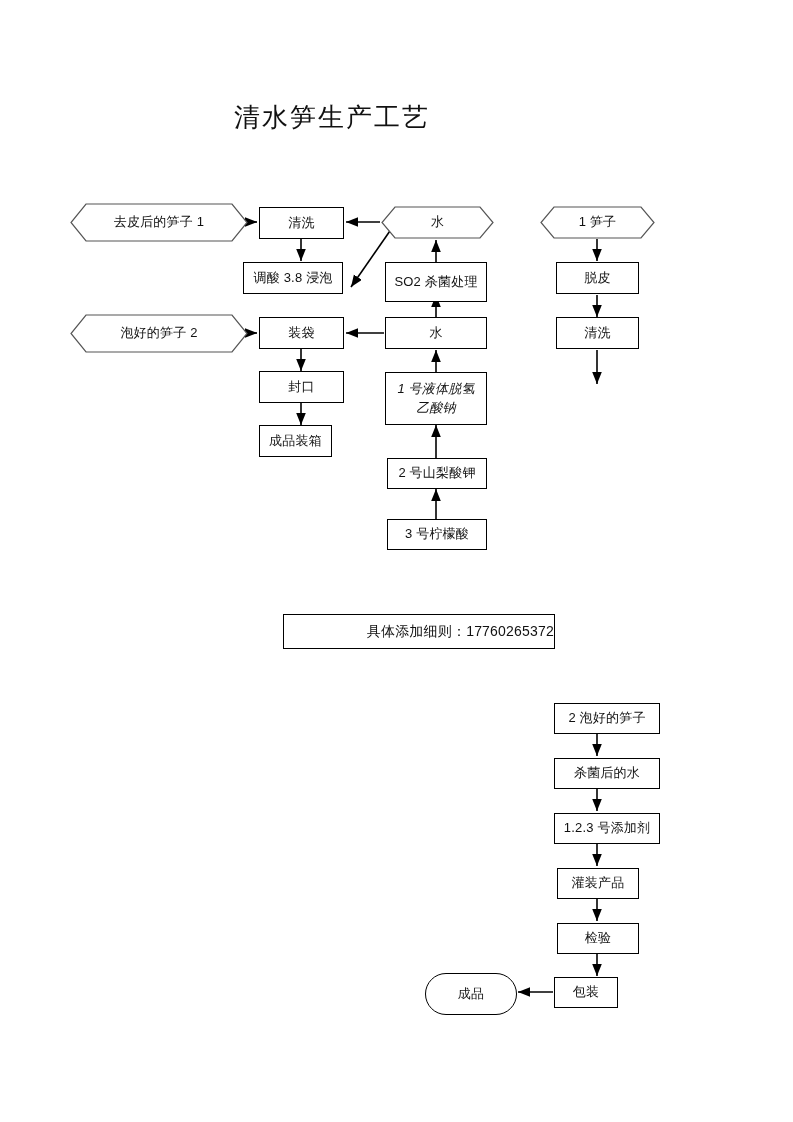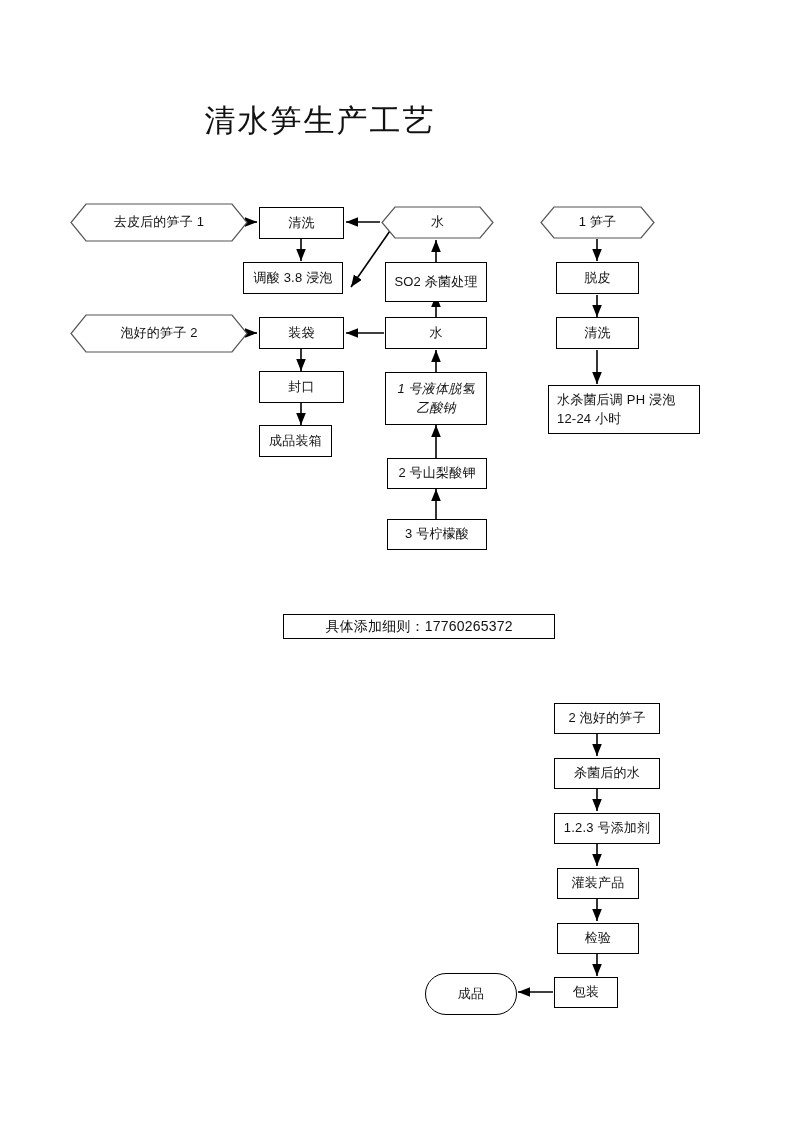--- a/index.html
+++ b/index.html
@@ -63,25 +63,25 @@
     left: 0; top: 0;
     width: 100%;
     height: 100%;
   }
   .hex .hexlabel {
     position: relative;
     z-index: 2;
   }
   .page-title {
     position: absolute;
-    left: 4px;
+    left: 16px;
     top: 100px;
     width: 632px;
     text-align: center;
-    font-size: 31px;
+    font-size: 26px;
     font-weight: 400;
     letter-spacing: 2px;
     color: #111;
     font-family: "Liberation Serif", "DejaVu Serif", serif;
   }
   .nodetext {
     display: block;
     white-space: pre-line;
   }
 </style>
@@ -209,26 +209,22 @@
   </div>
 
   <div class="node box" style="left:556px; top:262px; width:83px; height:32px;">
     <span class="nodetext">脱皮</span>
   </div>
 
   <div class="node box" style="left:556px; top:317px; width:83px; height:32px;">
     <span class="nodetext">清洗</span>
   </div>
 
-  <div class="node box left-align" style="left:548px; top:385px; width:152px; height:49px;">
-    <span class="nodetext">水杀菌后调 PH 浸泡
-12-24 小时</span>
-  </div>
-
-  <div class="node box" style="left:283px; top:614px; width:272px; height:25px; font-size:14px;">
+
+  <div class="node box" style="left:283px; top:614px; width:272px; height:35px; font-size:14px;justify-content:flex-end;">
     <span class="nodetext">具体添加细则：17760265372</span>
   </div>
 
   <div class="node box" style="left:554px; top:703px; width:106px; height:31px;">
     <span class="nodetext">2 泡好的笋子</span>
   </div>
 
   <div class="node box" style="left:554px; top:758px; width:106px; height:31px;">
     <span class="nodetext">杀菌后的水</span>
   </div>

